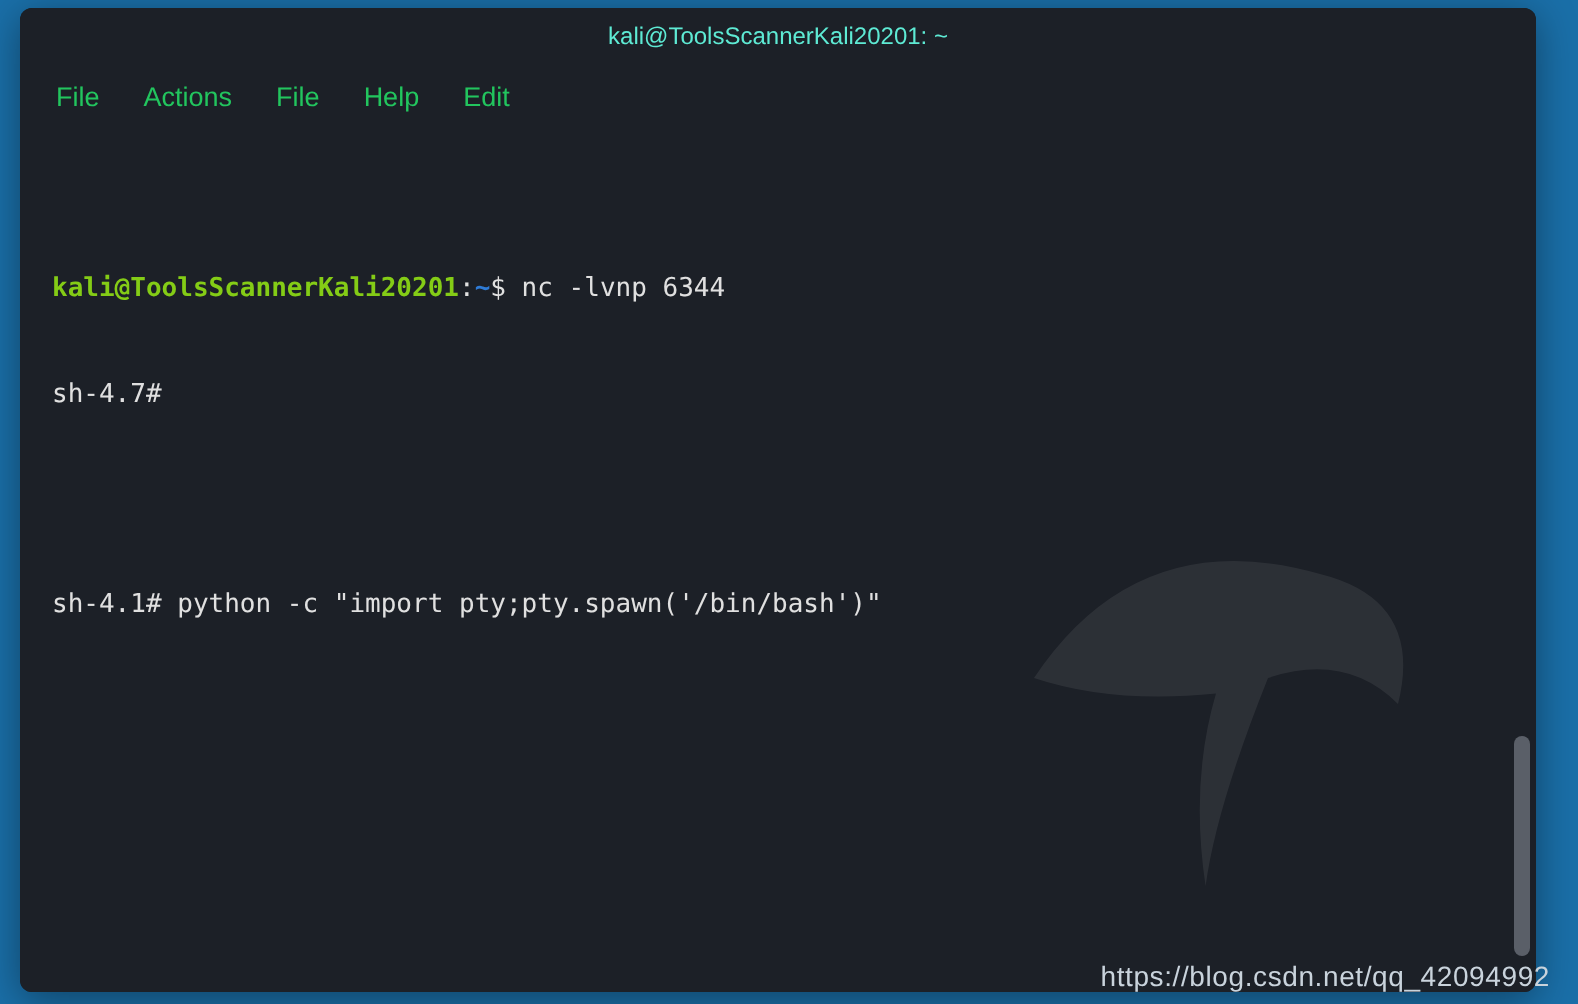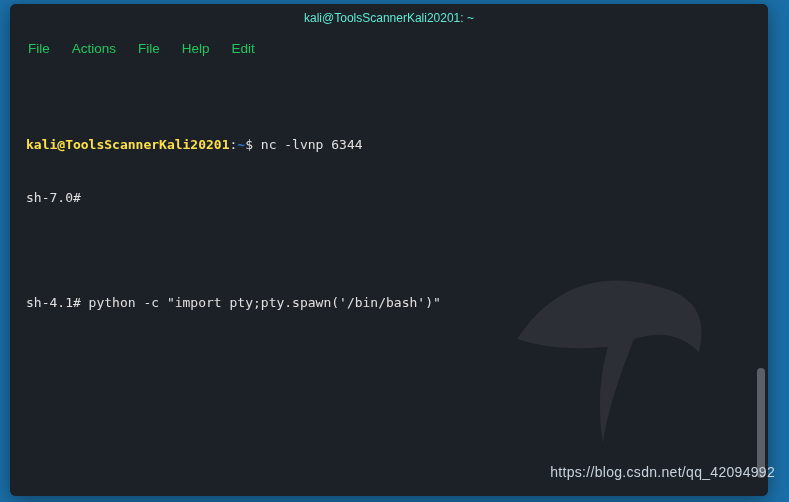--- a/index.html
+++ b/index.html
@@ -78,21 +78,21 @@
   .logo-bg {
     position: absolute;
     right: 30px;
     bottom: 40px;
     width: 260px;
     height: 260px;
     opacity: 0.08;
     pointer-events: none;
   }
   .line { min-height: 17px; position: relative; z-index: 2; }
-  .prompt-user { color: #fde047; font-weight: bold; }
+  .prompt-user { color: #84cc16; font-weight: bold; }
   .prompt-path { color: #2e7bd6; font-weight: bold; }
   .white { color: #e0e0e0; }
   .dollar { color: #e0e0e0; }
   .scrollbar {
     position: absolute;
     right: 3px;
     top: 64px;
     bottom: 6px;
     width: 8px;
   }
@@ -100,21 +100,21 @@
     position: absolute;
     top: 300px;
     width: 8px;
     height: 110px;
     background: #5a5f68;
     border-radius: 4px;
   }
   .watermark {
     position: absolute;
     right: 14px;
-    bottom: 22px;
+    bottom: 6px;
     color: #c9d3dc;
     font-size: 14px;
     font-family: sans-serif;
     letter-spacing: 0.3px;
   }
 </style>
 </head>
 <body>
 
 <div class="desktop-icon">
@@ -137,21 +137,21 @@
     <span>Help</span>
     <span>Edit</span>
   </div>
 
   <div class="terminal-body">
     <svg class="logo-bg" viewBox="0 0 100 100">
       <path fill="#e8e8e8" d="M15 55 Q 35 25 70 35 Q 90 40 85 60 Q 75 50 60 55 Q 50 80 48 95 Q 45 75 50 58 Q 30 60 15 55 Z"></path>
     </svg>
 
     <div class="line"><span class="prompt-user">kali@ToolsScannerKali20201</span><span class="white">:</span><span class="prompt-path">~</span><span class="dollar">$</span><span class="white"> nc -lvnp 6344</span></div>
-    <div class="line white">sh-7.0#</div>
+    <div class="line white">sh-4.7#</div>
     <div class="line"></div>
     <div class="line white">sh-4.1# python -c "import pty;pty.spawn('/bin/bash')"</div>
     
     
     
     
     
     
     
   </div>

